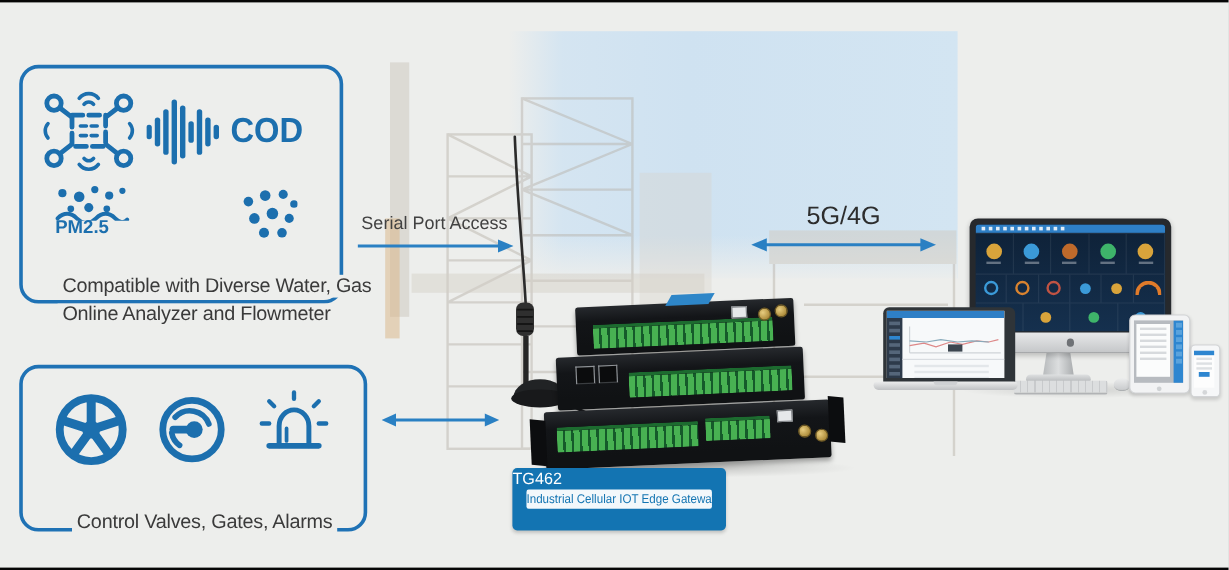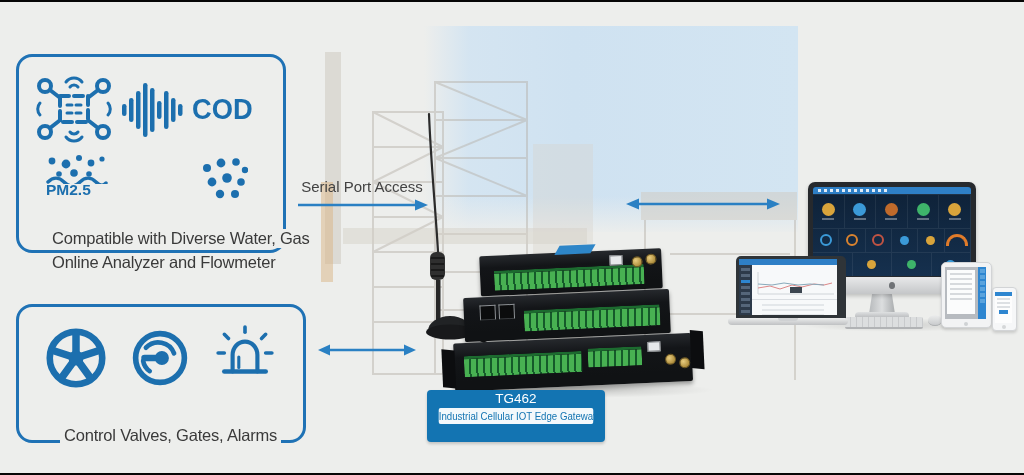--- a/index.html
+++ b/index.html
@@ -46,21 +46,21 @@
   .sticker{position:absolute;left:78px;top:-7px;width:36px;height:9px;background:#2e86c8;transform:skewX(-32deg);}
   .eth{position:absolute;left:16px;top:8px;display:flex;gap:3px;}
   .eth i{display:block;width:14px;height:13px;background:#0b0c0d;border:1px solid #8e9296;border-bottom-color:#3a3d40;}
   .ear{position:absolute;width:13px;height:38px;background:#0c0d0f;}
   #ear-l{left:-12px;top:104px;transform:skewY(8deg);}
   #ear-r{left:237px;top:96px;transform:skewY(8deg);}
   .gw-shadow{left:445px;top:382px;width:270px;height:16px;border-radius:50%;
              background:radial-gradient(ellipse,rgba(0,0,0,.16),rgba(0,0,0,0) 70%);z-index:4;}
   
   #banner{left:427px;top:390px;width:178px;height:52px;background:#1374b2;border-radius:4px;
-          box-shadow:0 2px 3px rgba(0,0,0,.18);z-index:6;text-align:center;}
+          box-shadow:0 2px 3px rgba(0,0,0,.18);z-index:6;text-align:left;}
   #banner .model{color:#fff;font-size:13.5px;line-height:18px;}
   #banner .inner{margin:0 5px;background:#f3f8fb;border-radius:2px;color:#1374b2;font-size:10.5px;
                  line-height:16px;white-space:nowrap;transform:scaleX(.92);transform-origin:center;}
   
   .shadow{background:radial-gradient(ellipse,rgba(0,0,0,.13),rgba(0,0,0,0) 70%);border-radius:50%;z-index:4;}
   #monitor{left:808px;top:182px;width:168px;height:112px;background:#26292d;border-radius:7px;
            padding:0;z-index:5;box-shadow:0 2px 4px rgba(0,0,0,.2);}
   #mscreen{position:absolute;left:5px;top:5px;width:158px;height:89px;border-radius:3px;overflow:hidden;
            background:linear-gradient(#0e2137,#15304e);display:flex;flex-direction:column;}
   .dash-topbar{height:7px;background:#2e7fc6;display:flex;align-items:center;gap:3px;padding:0 5px;}
@@ -255,20 +255,21 @@
     <line x1="0" y1="7" x2="118" y2="7" stroke="#2a80c3" stroke-width="2.4"></line>
     <polygon points="117,1.5 130,7 117,12.5" fill="#2a80c3"></polygon>
   </svg>
 
   <svg class="abs" style="left:318px;top:343px;z-index:3;" width="98" height="14" viewBox="0 0 98 14">
     <line x1="10" y1="7" x2="88" y2="7" stroke="#2a80c3" stroke-width="2.4"></line>
     <polygon points="12,1.5 0,7 12,12.5" fill="#2a80c3"></polygon>
     <polygon points="86,1.5 98,7 86,12.5" fill="#2a80c3"></polygon>
   </svg>
 
+  <div class="abs linklabel" id="cell-label">5G/4G</div>
   <svg class="abs" style="left:626px;top:197px;z-index:3;" width="154" height="14" viewBox="0 0 154 14">
     <line x1="11" y1="7" x2="143" y2="7" stroke="#2a80c3" stroke-width="2.4"></line>
     <polygon points="13,1.5 0,7 13,12.5" fill="#2a80c3"></polygon>
     <polygon points="141,1.5 154,7 141,12.5" fill="#2a80c3"></polygon>
   </svg>
 
   <svg class="abs" style="left:410px;top:105px;z-index:5;" width="300" height="275" viewBox="0 0 300 275">
     <path d="M19 9c2 51 7 101 9 138" stroke="#2b2b2b" stroke-width="2.2" fill="none" stroke-linecap="round"></path>
     <rect x="20" y="147" width="15" height="28" rx="6" fill="#2f2f2f"></rect>
     <path d="M21 153h13M21 159h13M21 165h13M21 171h13" stroke="#151515" stroke-width="1.5"></path>

